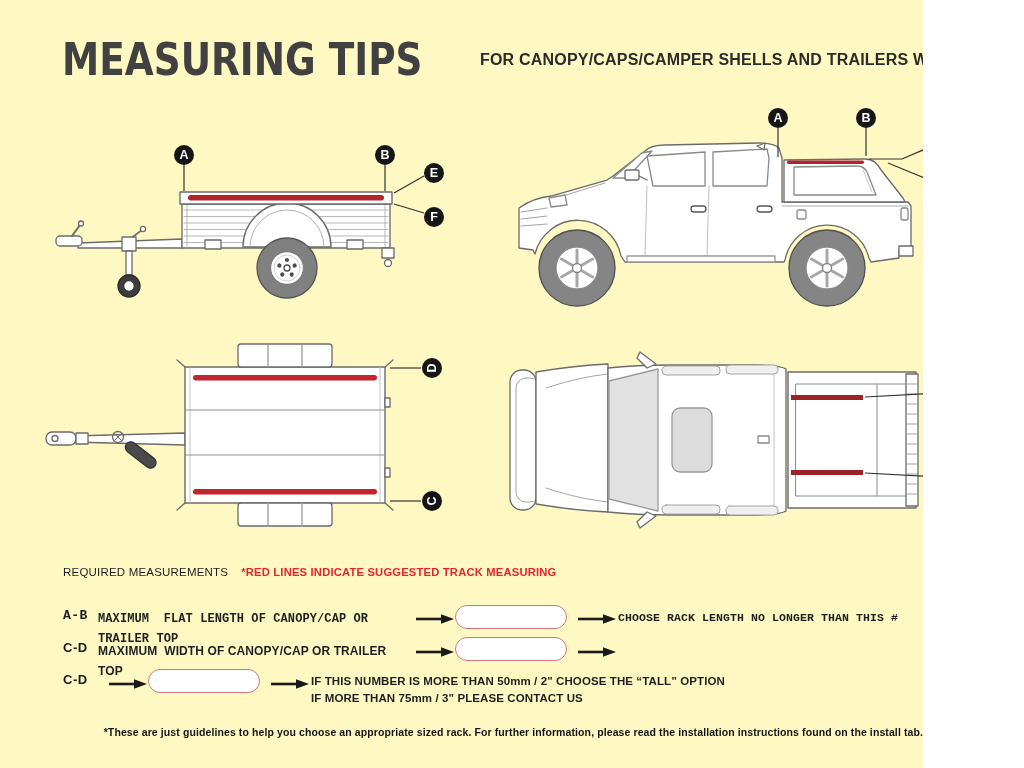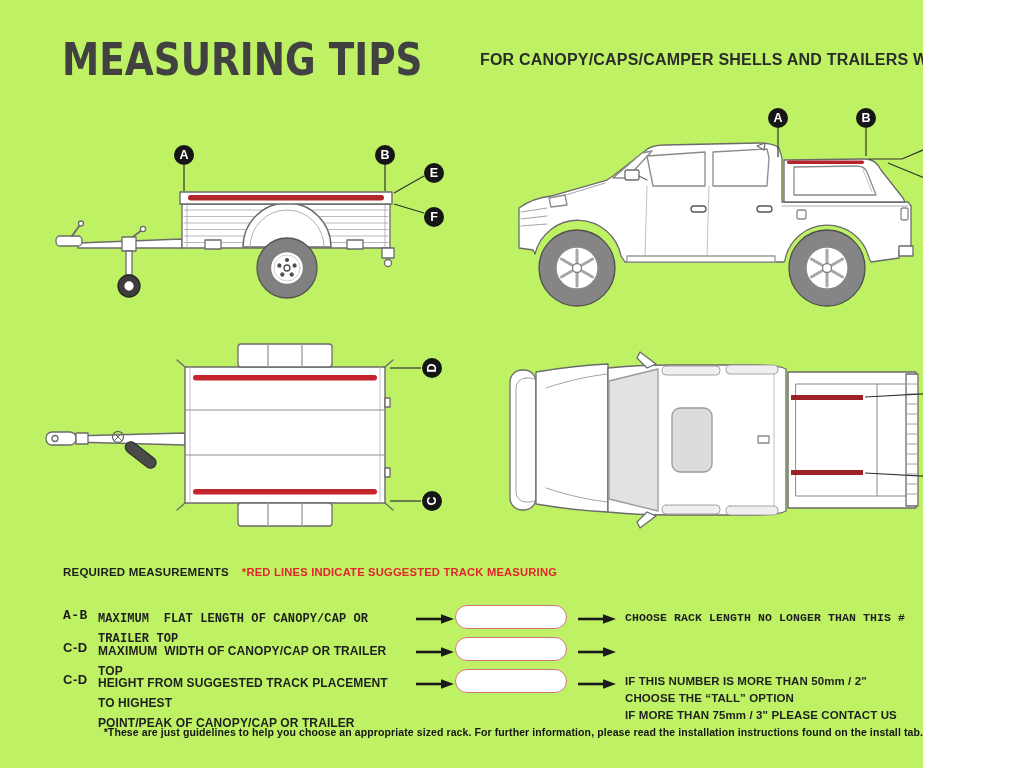--- a/index.html
+++ b/index.html
@@ -1,47 +1,47 @@
 <!DOCTYPE html>
 <html><head>
 <meta charset="utf-8">
 <style>
   html,body{margin:0;padding:0;}
   #page{
-    position:relative;width:923px;height:768px;background:#bef264;
+    position:relative;width:923px;height:768px;background:#fef9c3;
     font-family:"Liberation Sans",sans-serif;color:#222;overflow:hidden;
   }
   .abs{position:absolute;}
   .title{
     left:62px;top:38px;font-family:"DejaVu Sans",sans-serif;font-weight:700;
     font-size:44px;line-height:1;color:#414141;letter-spacing:0px;
     transform:scaleX(.85);transform-origin:left top;white-space:nowrap;
   }
   .subtitle{
     left:480px;top:51px;font-weight:700;font-size:16px;letter-spacing:.2px;
     color:#2b2b2b;white-space:nowrap;
   }
   svg text.badge-letter{
     font-family:"Liberation Sans",sans-serif;font-weight:700;font-size:12.5px;fill:#fff;
   }
   .m-heading-row{left:63px;top:566px;display:flex;gap:13px;align-items:baseline;}
-  .m-heading{font-weight:700;font-size:11.5px;color:#1d1d1d;letter-spacing:.2px;}
+  .m-heading{font-weight:400;font-size:11.5px;color:#1d1d1d;letter-spacing:.2px;}
   .m-note{font-weight:700;font-size:11.2px;color:#e4242e;letter-spacing:.2px;}
   .mrow{left:63px;right:10px;display:flex;align-items:flex-start;}
   .mcode{width:35px;flex:none;font-weight:700;font-size:13px;letter-spacing:.5px;color:#1d1d1d;padding-top:2px;}
   .mdesc{width:307px;flex:none;font-weight:700;font-size:12px;line-height:20px;
          color:#1f1f1f;white-space:pre-wrap;padding-top:3px;letter-spacing:.1px;}
   .arrowbox{width:50px;flex:none;padding-left:10px;box-sizing:border-box;margin-top:6px;}
   .pill{
     width:110px;height:22px;flex:none;margin-top:-1px;background:#fff;
     border:1.4px solid #d4757c;border-radius:13px;
     font-size:11px;line-height:22px;text-align:center;color:#333;
   }
   .minstr{flex:1;font-weight:700;font-size:11.5px;line-height:17px;color:#1f1f1f;
-          white-space:pre-wrap;margin-left:8px;padding-top:3px;letter-spacing:.1px;}
+          white-space:pre-wrap;margin-left:1px;padding-top:3px;letter-spacing:.1px;}
   .footer-note{
     left:0;right:0;top:726px;text-align:right;font-weight:700;font-size:10.5px;
     color:#141414;letter-spacing:.1px;
   }
 </style>
 </head>
 <body>
 
 <div id="page">
 
@@ -385,22 +385,20 @@
     <div class="arrowbox">
       <svg width="40" height="12" viewBox="0 0 40 12">
           <line x1="1" y1="6" x2="28" y2="6" stroke="#1a1a1a" stroke-width="2.6"></line>
           <polygon points="26,1.2 39,6 26,10.8" fill="#1a1a1a"></polygon>
         </svg>
     </div>
   </div>
 
   <div class="abs mrow" style="top:670px;">
     <div class="mcode">C-D</div>
-    <div class="mdesc">HEIGHT FROM SUGGESTED TRACK PLACEMENT TO HIGHEST
-POINT/PEAK OF CANOPY/CAP OR TRAILER</div>
     <div class="arrowbox">
       <svg width="40" height="12" viewBox="0 0 40 12">
           <line x1="1" y1="6" x2="28" y2="6" stroke="#1a1a1a" stroke-width="2.6"></line>
           <polygon points="26,1.2 39,6 26,10.8" fill="#1a1a1a"></polygon>
         </svg>
     </div>
     <div class="pill"></div>
     <div class="arrowbox">
       <svg width="40" height="12" viewBox="0 0 40 12">
           <line x1="1" y1="6" x2="28" y2="6" stroke="#1a1a1a" stroke-width="2.6"></line>

